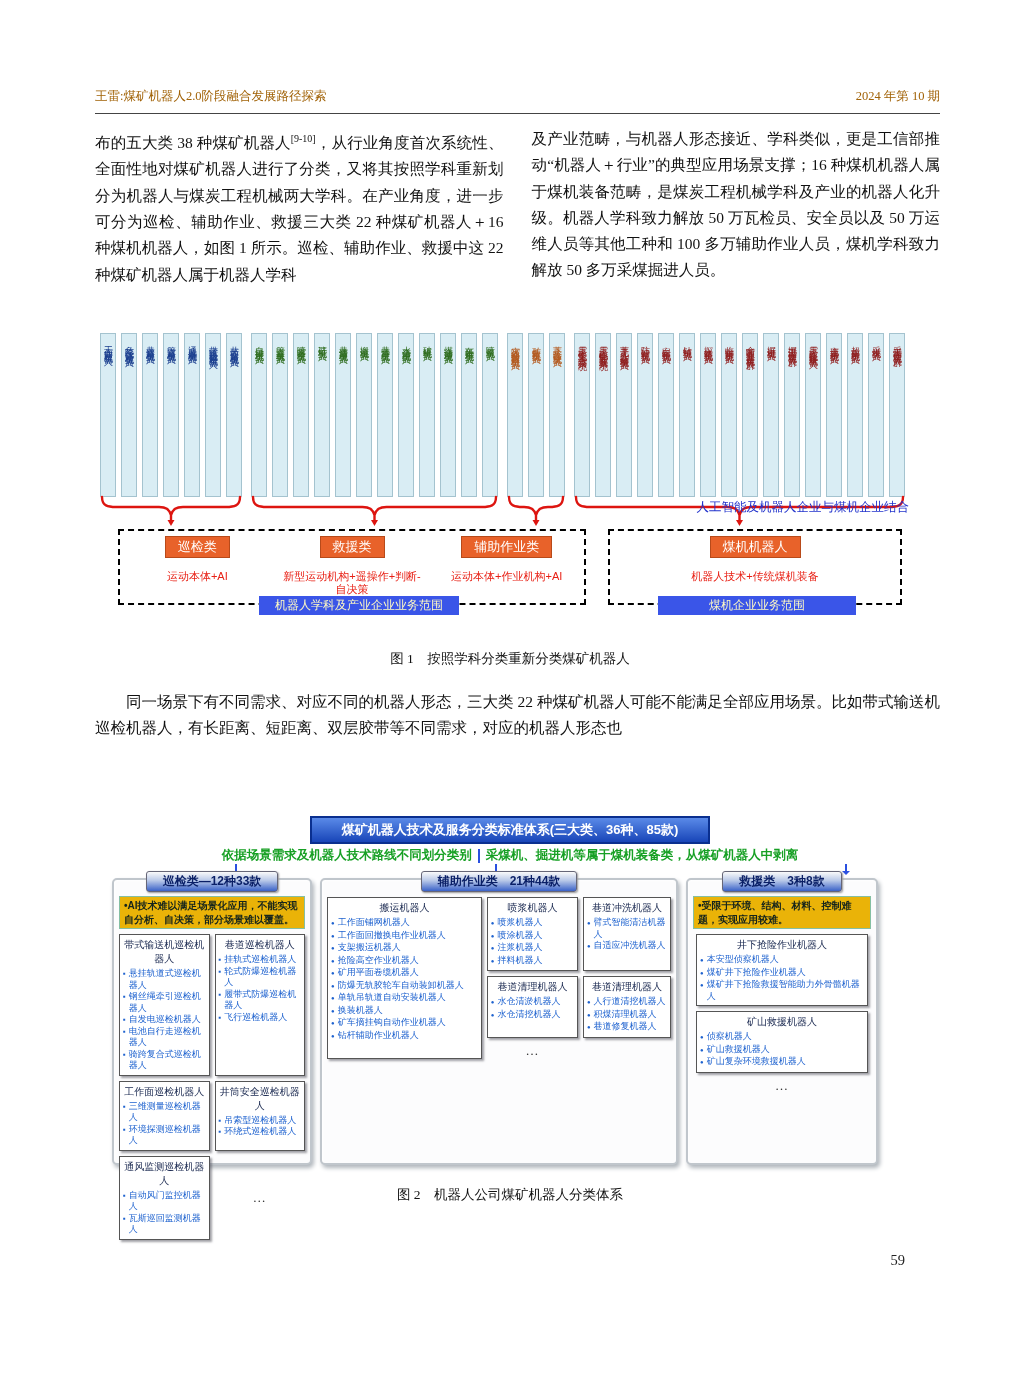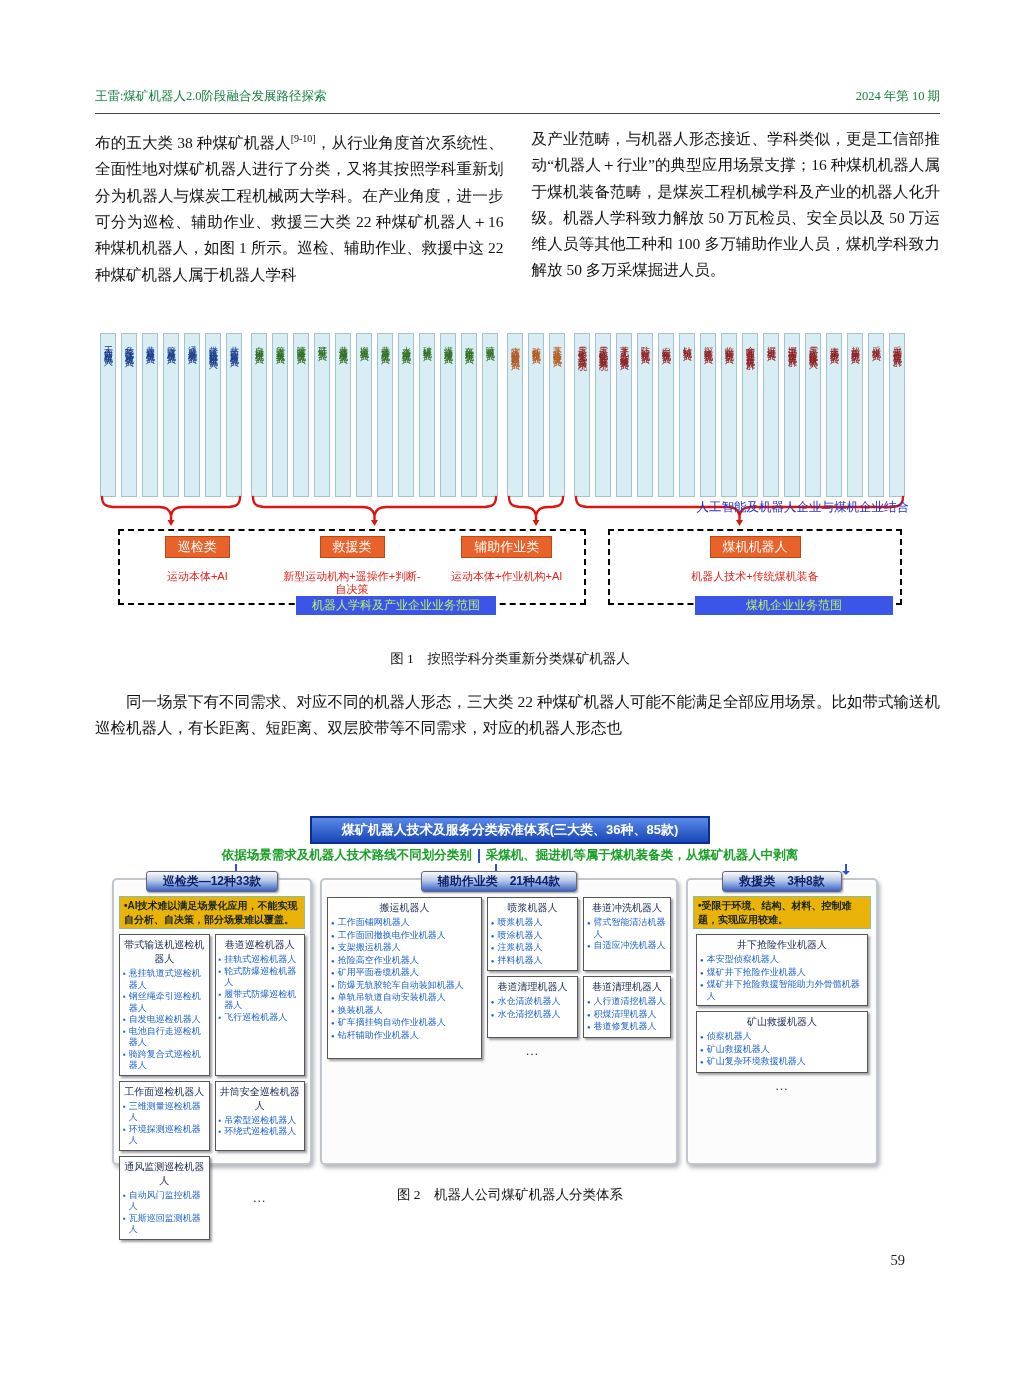--- a/index.html
+++ b/index.html
@@ -2,21 +2,21 @@
 <html lang="zh"><head>
 <meta charset="utf-8">
 <style>
   * { margin:0; padding:0; box-sizing:border-box; }
   html,body { background:#888; }
   .page { position:relative; width:1020px; height:1375px; margin:0 auto; background:#ffffff;
           font-family:"Liberation Serif", serif; color:#111; overflow:hidden; }
 
   
   .hdr { position:absolute; left:95px; right:80px; top:88px; display:flex; justify-content:space-between;
-         font-size:12.5px; color:#15803d; border-bottom:1.5px solid #444; padding-bottom:8px; }
+         font-size:12.5px; color:#a16207; border-bottom:1.5px solid #444; padding-bottom:8px; }
 
   
   .twocol { display:flex; gap:28px; }
   .col { flex:1; font-size:15.5px; line-height:26.3px; text-align:justify; color:#111; }
   .p1 { position:absolute; left:95px; top:126px; width:845px; }
   .p2 { position:absolute; left:95px; top:689px; width:845px; }
   .indent { text-indent:2em; }
   sup { font-size:10px; }
 
   
@@ -30,22 +30,22 @@
   .ai-note { position:absolute; top:166px; right:6px; font-family:"Liberation Sans", sans-serif;
              font-size:12.5px; color:#2233cc; }
   .dash-row { position:absolute; top:196px; left:18px; display:flex; gap:22px; }
   .dash-box { border:2px dashed #000; display:flex; padding:5px 0 7px; }
   .box1 { width:468px; } .box2 { width:294px; }
   .cat-cell { flex:1; text-align:center; }
   .cat-chip { display:inline-block; background:#e8622a; border:1px solid #b84a1a; color:#fff;
               font-family:"Liberation Sans", sans-serif; font-size:13px; padding:1px 12px; }
   .cat-desc { margin-top:12px; color:#e82015; font-family:"Liberation Sans", sans-serif;
               font-size:11px; line-height:13px; padding:0 6px; }
-  .scope-bar { position:absolute; top:263px; height:19px; background:#3a55e8; color:#bef264;
-               font-family:"Liberation Sans", sans-serif; font-size:12px; text-align:center; line-height:19px;margin-left:37px; }
+  .scope-bar { position:absolute; top:263px; height:19px; background:#3a55e8; color:#fef9c3;
+               font-family:"Liberation Sans", sans-serif; font-size:12px; text-align:center; line-height:19px; }
   .bar1 { left:159px; width:200px; } .bar2 { left:558px; width:198px; }
 
   .caption { position:absolute; left:0; width:1020px; text-align:center; font-size:13.5px; color:#111; }
   .cap1 { top:650px; } .cap2 { top:1186px; }
 
   
   .fig2 { position:absolute; left:95px; top:816px; width:830px; }
   .banner { width:400px; margin:0 auto; background:linear-gradient(#5a8ae8,#1845b8); border:2px solid #0a2f8f;
             color:#fff; font-family:"Liberation Sans", sans-serif; font-size:13px; text-align:center;
             padding:3px 0; font-weight:bold; }

